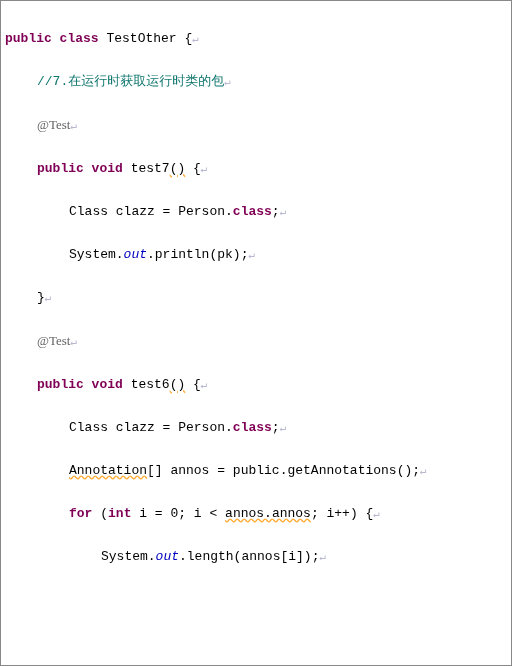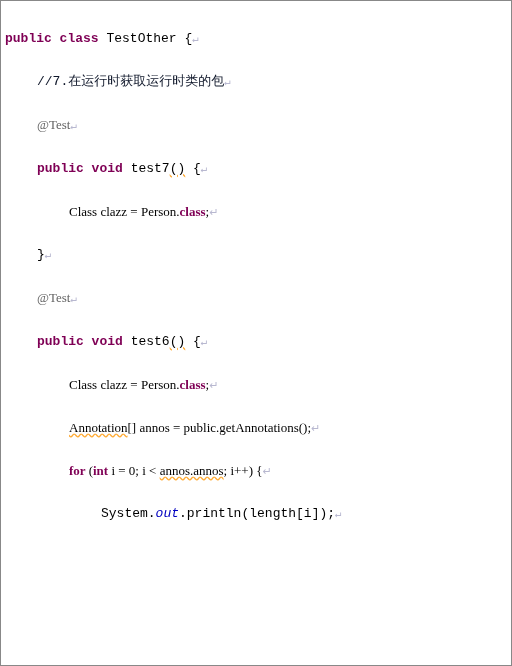--- a/index.html
+++ b/index.html
@@ -15,45 +15,46 @@
     padding: 6px 4px;
     font-family: "Courier New", Consolas, monospace;
     font-size: 13px;
     line-height: 21px;
     white-space: pre;
     color: #000;
     overflow: hidden;
   }
   .kw   { color: #7f0055; font-weight: bold; }
   .cls  { color: #000; }
-  .cmt  { color: #0f172a; margin-top: 48px; }
+  .cmt  { color: #0f766e; margin-top: 48px; }
   .anno { color: #646464; font-family: Liberation Serif, serif; }
   .stat { color: #0000c0; font-style: italic; }
   .err  { text-decoration: underline; text-decoration-style: wavy; text-decoration-color: #ffaa33; }
   .crlf { color: #b8b8d0; font-size: 11px; }
   .ind1 { padding-left: 32px; }
-  .ind2 { padding-left: 64px; font-family: Liberation Serif, serif; }
+  .ind2 { padding-left: 64px; }
   .ind3 { padding-left: 96px; }
 </style>
 </head>
 <body>
 
 <div class="editor">
 <div><span class="kw">public class </span><span class="cls">TestOther {</span><span class="crlf">↵</span></div>
 <div class="ind1"><span class="cmt">//7.在运行时获取运行时类的包</span><span class="crlf">↵</span></div>
 <div class="ind1"><span class="anno">@Test</span><span class="crlf">↵</span></div>
 <div class="ind1"><span class="kw">public void </span><span>test7</span><span class="err">()</span><span> {</span><span class="crlf">↵</span></div>
 <div class="ind2"><span>Class clazz = Person.</span><span class="kw">class</span><span>;</span><span class="crlf">↵</span></div>
+<div class="ind2"><span>System.</span><span class="stat">out</span><span>.println(pk);</span><span class="crlf">↵</span></div>
 <div class="ind1"><span>}</span><span class="crlf">↵</span></div>
 <div class="ind1"><span class="anno">@Test</span><span class="crlf">↵</span></div>
 <div class="ind1"><span class="kw">public void </span><span>test6</span><span class="err">()</span><span> {</span><span class="crlf">↵</span></div>
 <div class="ind2"><span>Class clazz = Person.</span><span class="kw">class</span><span>;</span><span class="crlf">↵</span></div>
 <div class="ind2"><span class="err">Annotation</span><span>[] annos = public.getAnnotations();</span><span class="crlf">↵</span></div>
 <div class="ind2"><span class="kw">for </span><span>(</span><span class="kw">int </span><span>i = 0; i &lt; </span><span class="err">annos.annos</span><span>; i++) {</span><span class="crlf">↵</span></div>
-<div class="ind3"><span>System.</span><span class="stat">out</span><span>.println(length[i]);</span><span class="crlf">↵</span></div>
+<div class="ind3"><span>System.</span><span class="stat">out</span><span>.length(annos[i]);</span><span class="crlf">↵</span></div>
 
 
 
 
 
 
 
 
 
 

